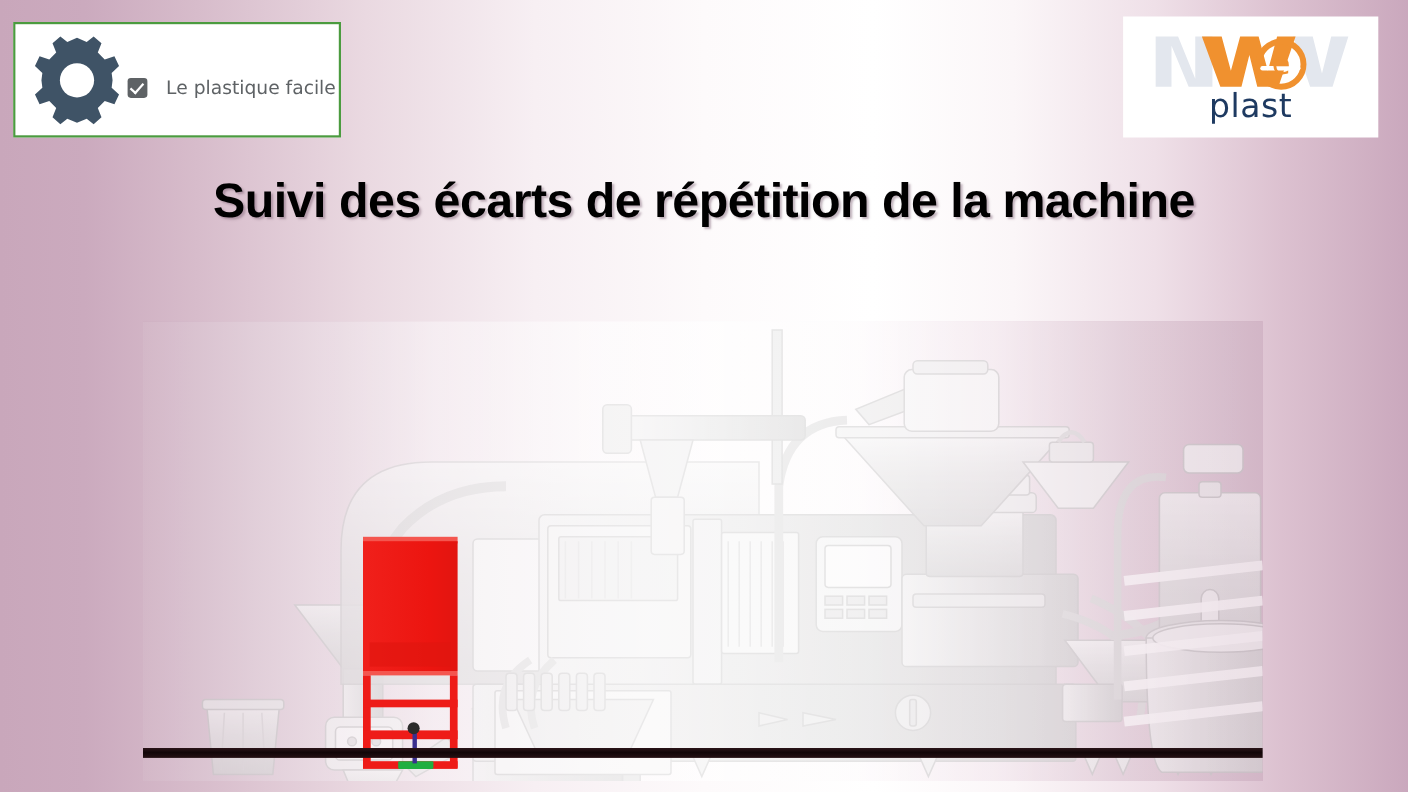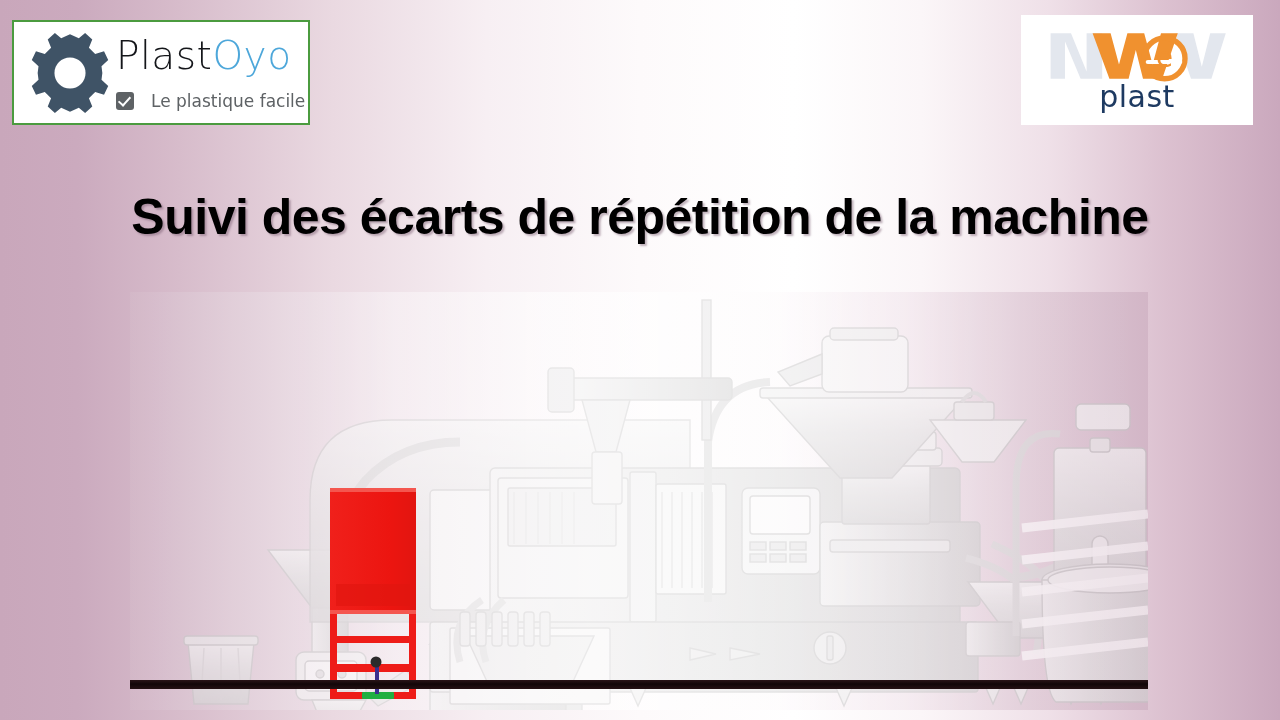--- a/index.html
+++ b/index.html
@@ -132,27 +132,26 @@
     letter-spacing: 0.5px;
     margin-top: -6px;
   }
 
   
   #subtitle {
     position: absolute;
     left: 0; right: 0;
     top: 158px;
     text-align: center;
-    font-size: 50px;
+    font-size: 44px;
     font-weight: bold;
     color: #000000;
     font-family: "Liberation Sans", sans-serif;
     text-shadow: 2px 2px 2px rgba(120,90,110,0.45);
     letter-spacing: -0.5px;
-    margin-top: 30px;
   }
 
   
   #machine-figure {
     position: absolute;
     left: 130px;
     top: 292px;
     width: 1018px;
     height: 418px;
     overflow: hidden;
@@ -192,23 +191,20 @@
     <span class="gear-wrap">
       <svg viewBox="0 0 100 100" aria-hidden="true">
         <path fill="#3f5366" d="M50 4 L60.5 8.5 L68 2.5 L76.5 10 L72.5 20 L80 27.5 L90.5 24 L95.5 34.5
           L87.5 42 L88.5 50 L87.5 58 L95.5 65.5 L90.5 76 L80 72.5 L72.5 80 L76.5 90 L68 97.5 L60.5 91.5
           L50 96 L39.5 91.5 L32 97.5 L23.5 90 L27.5 80 L20 72.5 L9.5 76 L4.5 65.5 L12.5 58 L11.5 50
           L12.5 42 L4.5 34.5 L9.5 24 L20 27.5 L27.5 20 L23.5 10 L32 2.5 L39.5 8.5 Z"></path>
         <circle cx="50" cy="50" r="18.5" fill="#ffffff"></circle>
       </svg>
     </span>
     <span class="po-text">
-      <span class="po-word">
-        <span class="po-plast">Plast</span><span class="po-oyo">Oyo</span>
-      </span>
       <span class="po-tag">
         <span class="po-check"></span>
         <span class="po-tag-text">Le plastique facile</span>
       </span>
     </span>
   </div>
 
 
   <div id="awev-logo">
     <svg id="awev-mark" viewBox="0 0 300 96" aria-hidden="true">

